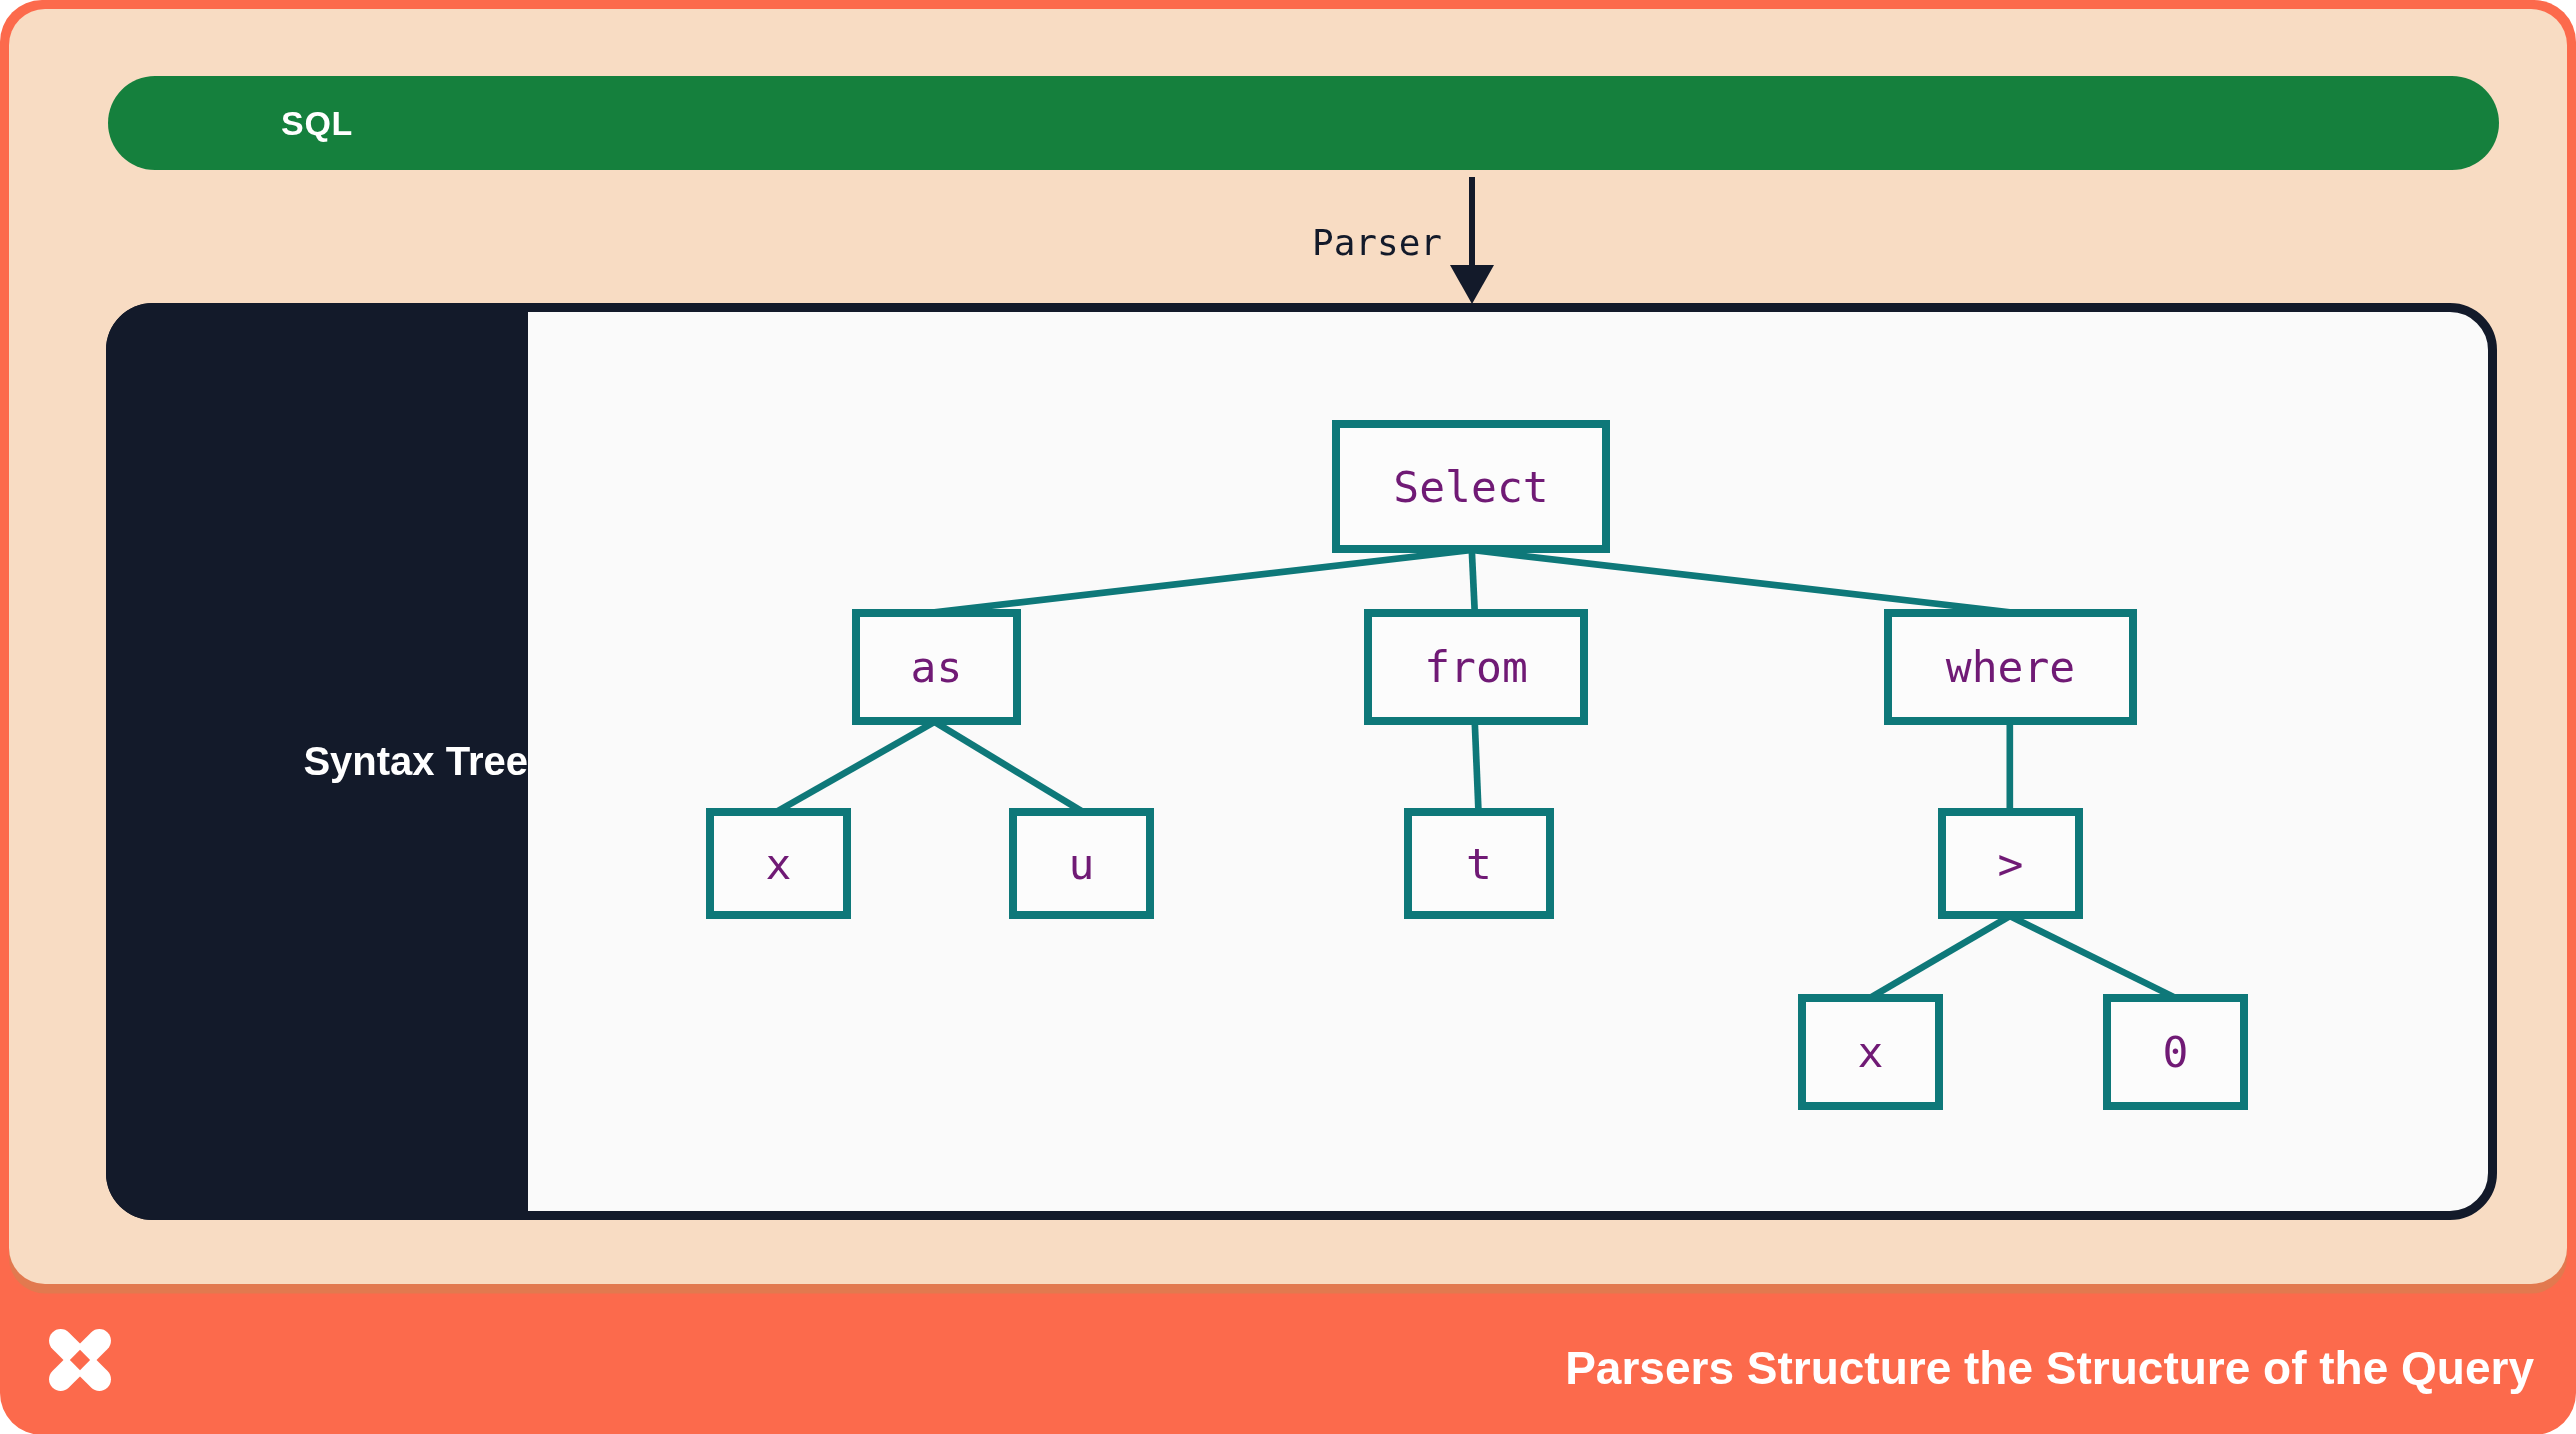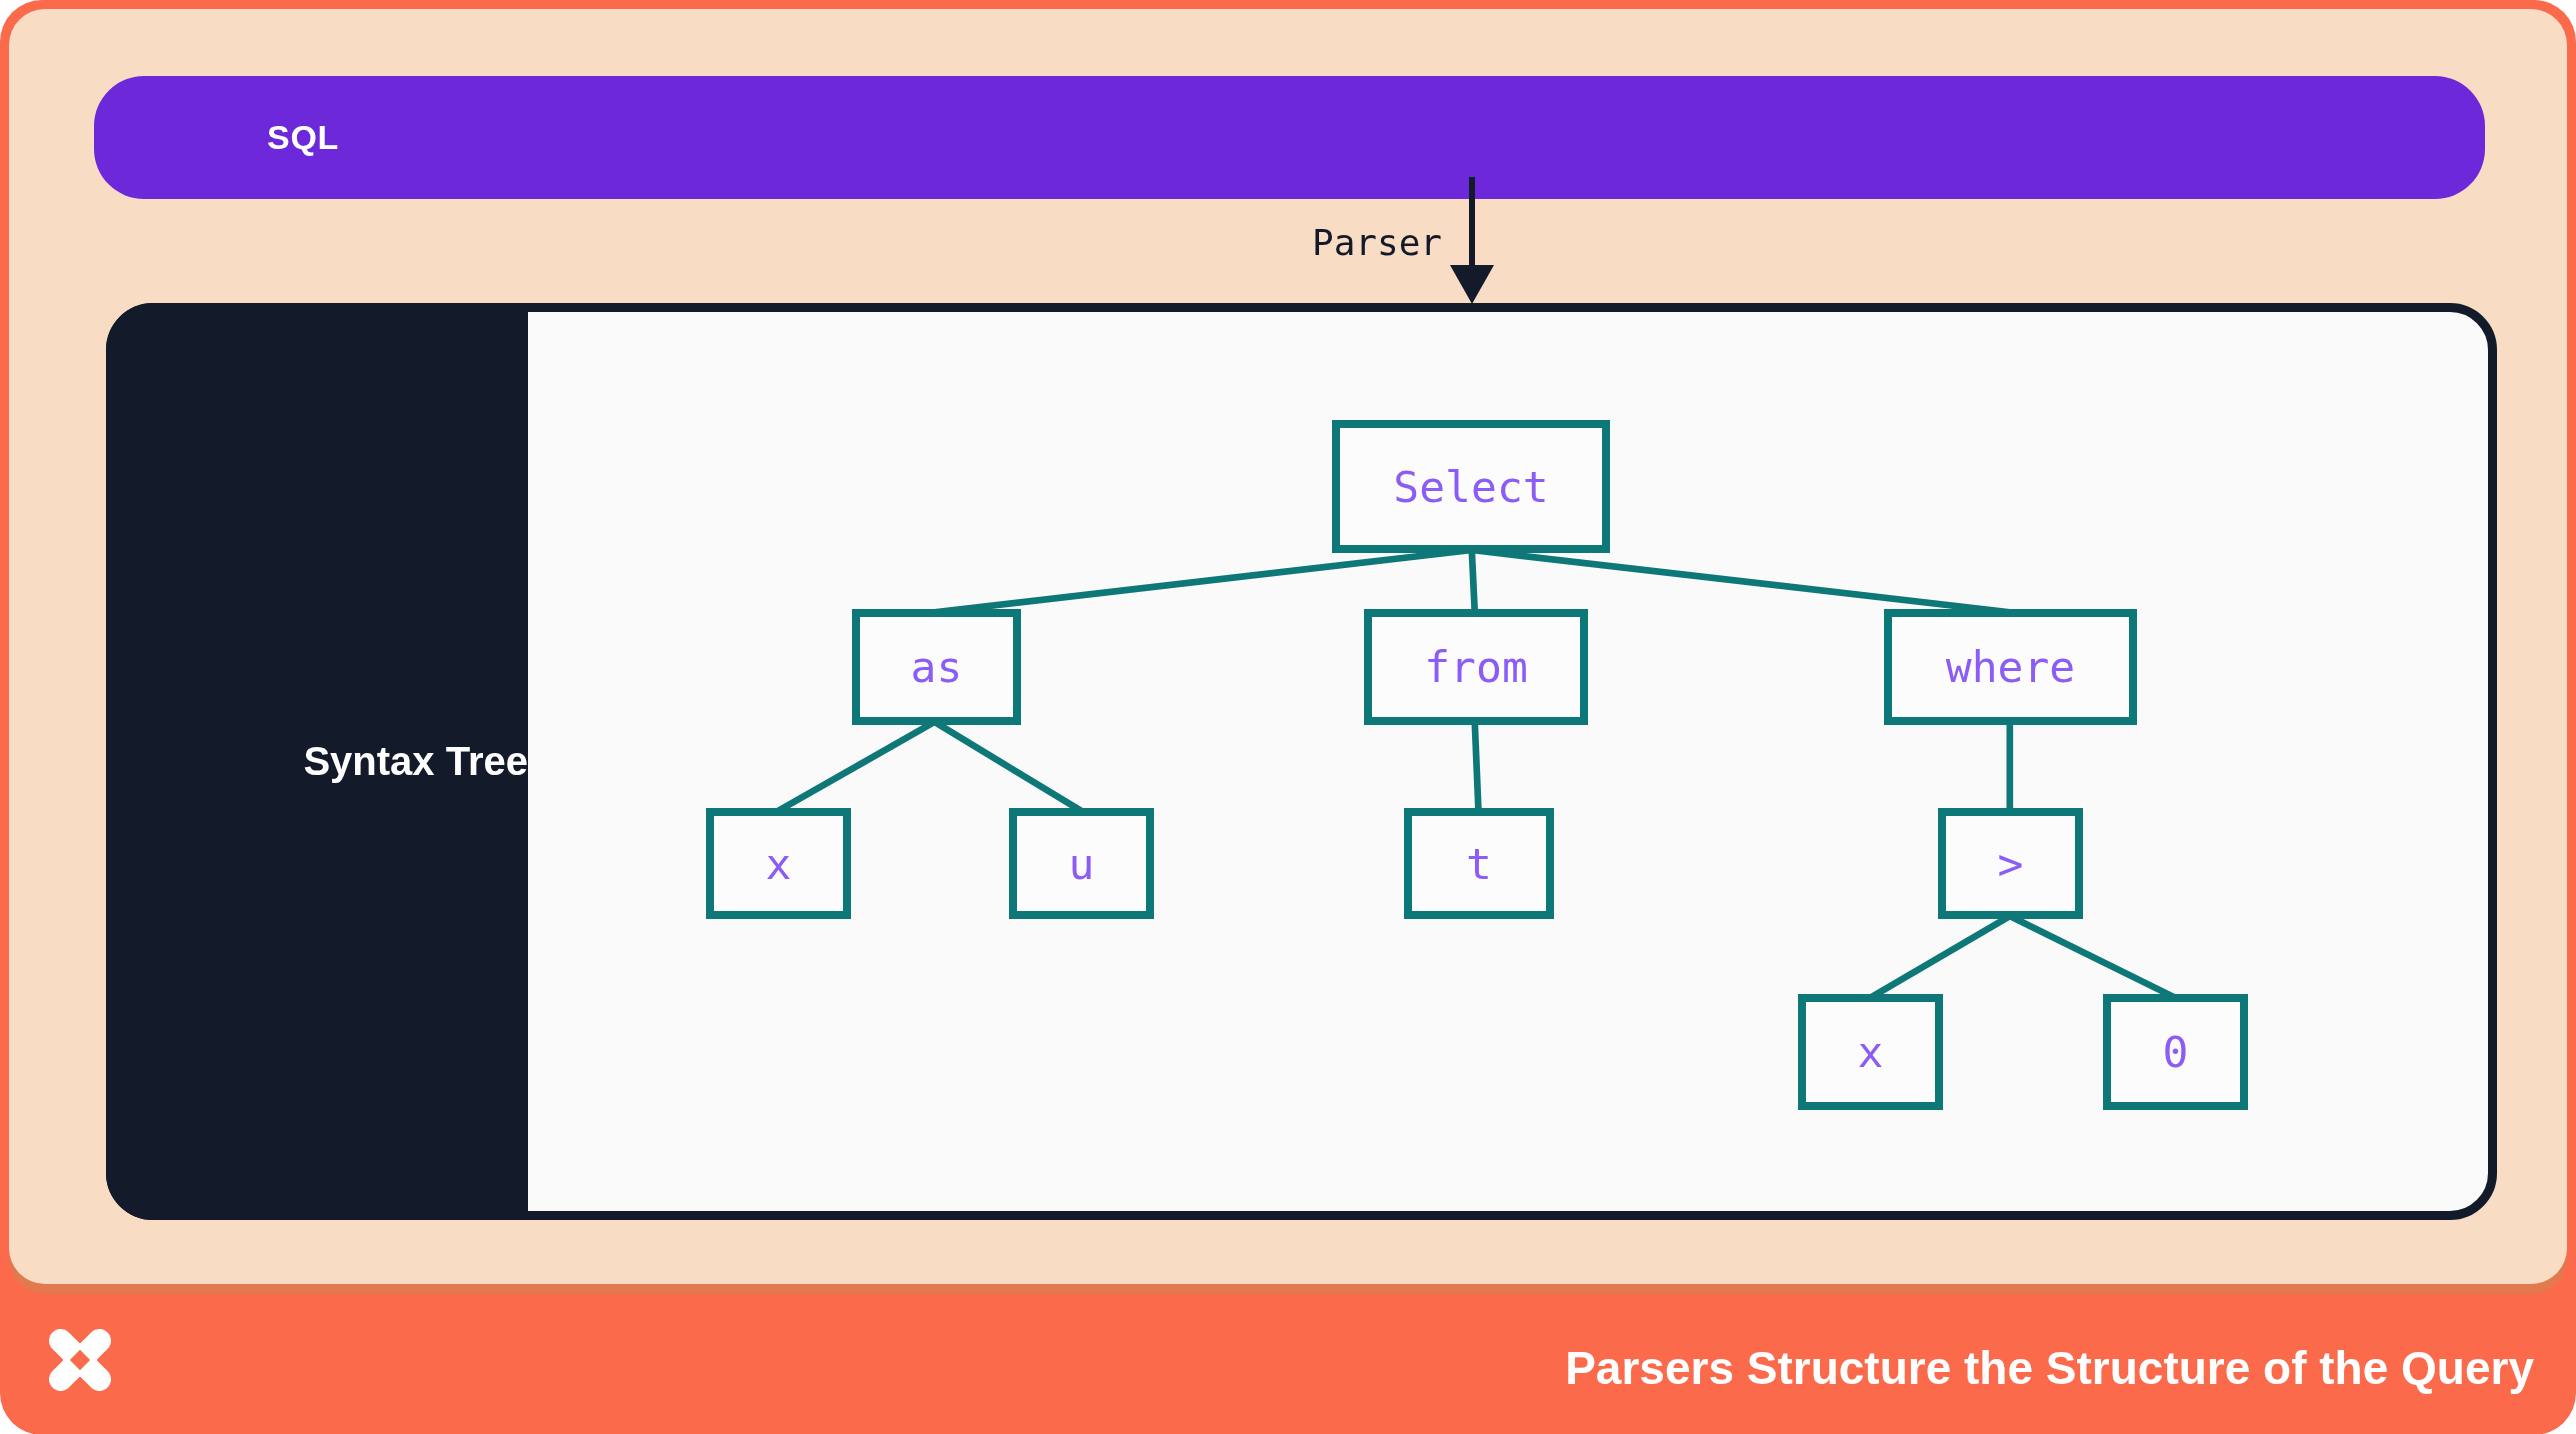--- a/index.html
+++ b/index.html
@@ -20,23 +20,23 @@
     position:absolute;
     left:9px;top:9px;
     width:2558px;height:1275px;
     background:#f8dcc3;
     border-radius:36px;
     box-shadow:0 9.6px 0 #e2794f;
   }
   
   .sql-pill{
     position:absolute;
-    left:94px;top:76px;
-    width:2391px;height:123px;
-    background:#6d28d9;
+    left:108px;top:76px;
+    width:2391px;height:94px;
+    background:#15803d;
     border-radius:50px;
   }
   .sql-pill .pill-label{
     position:absolute;left:0;top:0;
     width:418px;height:100%;
     display:flex;align-items:center;justify-content:center;
     color:#ffffff;
     font-size:34px;font-weight:bold;letter-spacing:0.7px;
   }
   .sql-pill .pill-code-area{
@@ -99,21 +99,21 @@
     width:2576px;height:1435px;
     pointer-events:none;
   }
   .node{
     position:absolute;
     background:#fcfcfc;
     border:8.2px solid #0e7879;
     box-sizing:border-box;
     display:flex;align-items:center;justify-content:center;
     font-family:"DejaVu Sans Mono",monospace;
-    font-size:43px;color:#8b5cf6;
+    font-size:43px;color:#701a75;
   }
   .n-select{left:1332px;top:420px;width:278px;height:133px;}
   .n-as{left:852px;top:609px;width:169px;height:116px;}
   .n-from{left:1364px;top:609px;width:224px;height:116px;}
   .n-where{left:1884px;top:609px;width:253px;height:116px;}
   .n-x1{left:706px;top:808px;width:145px;height:111px;}
   .n-u{left:1009px;top:808px;width:145px;height:111px;}
   .n-t{left:1404px;top:808px;width:150px;height:111px;}
   .n-gt{left:1938px;top:808px;width:145px;height:111px;}
   .n-x2{left:1798px;top:994px;width:145px;height:116px;}

